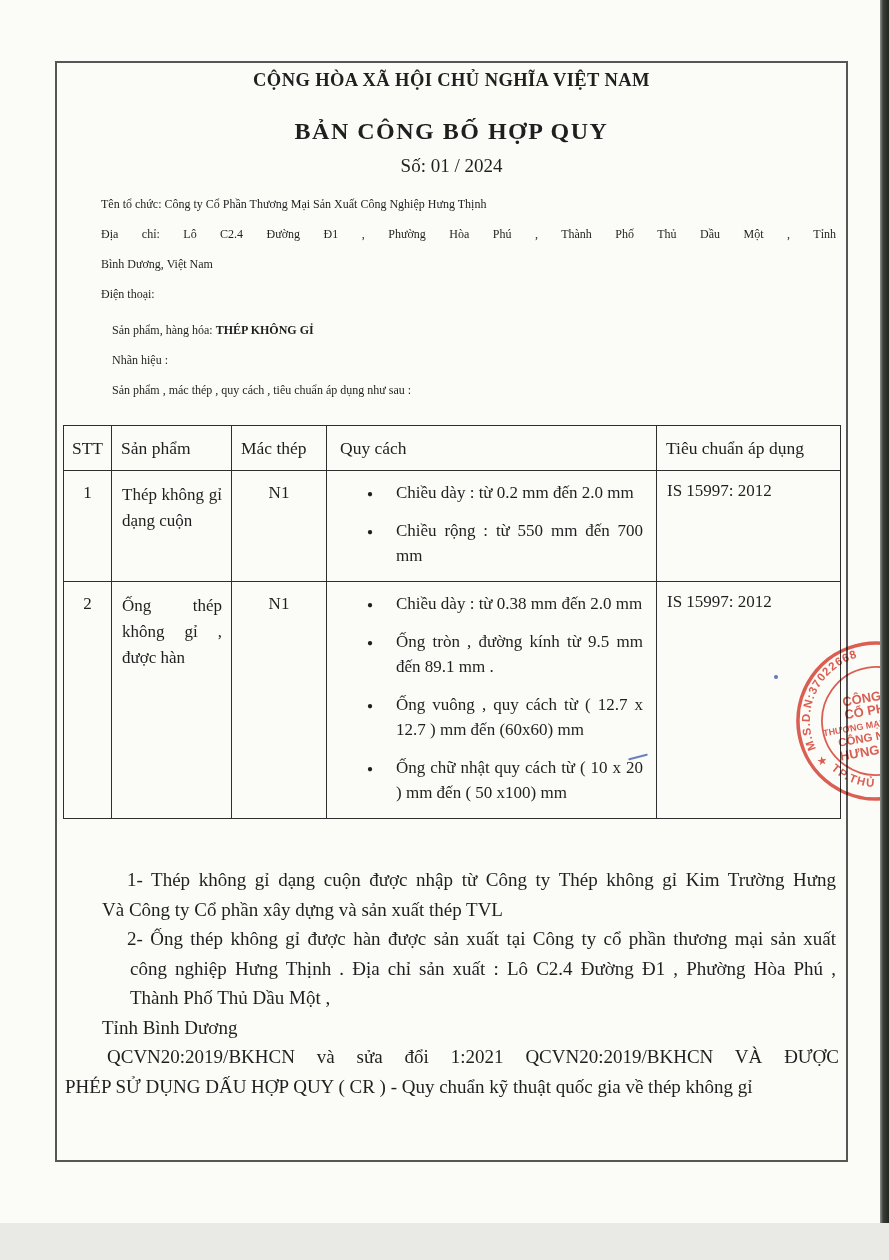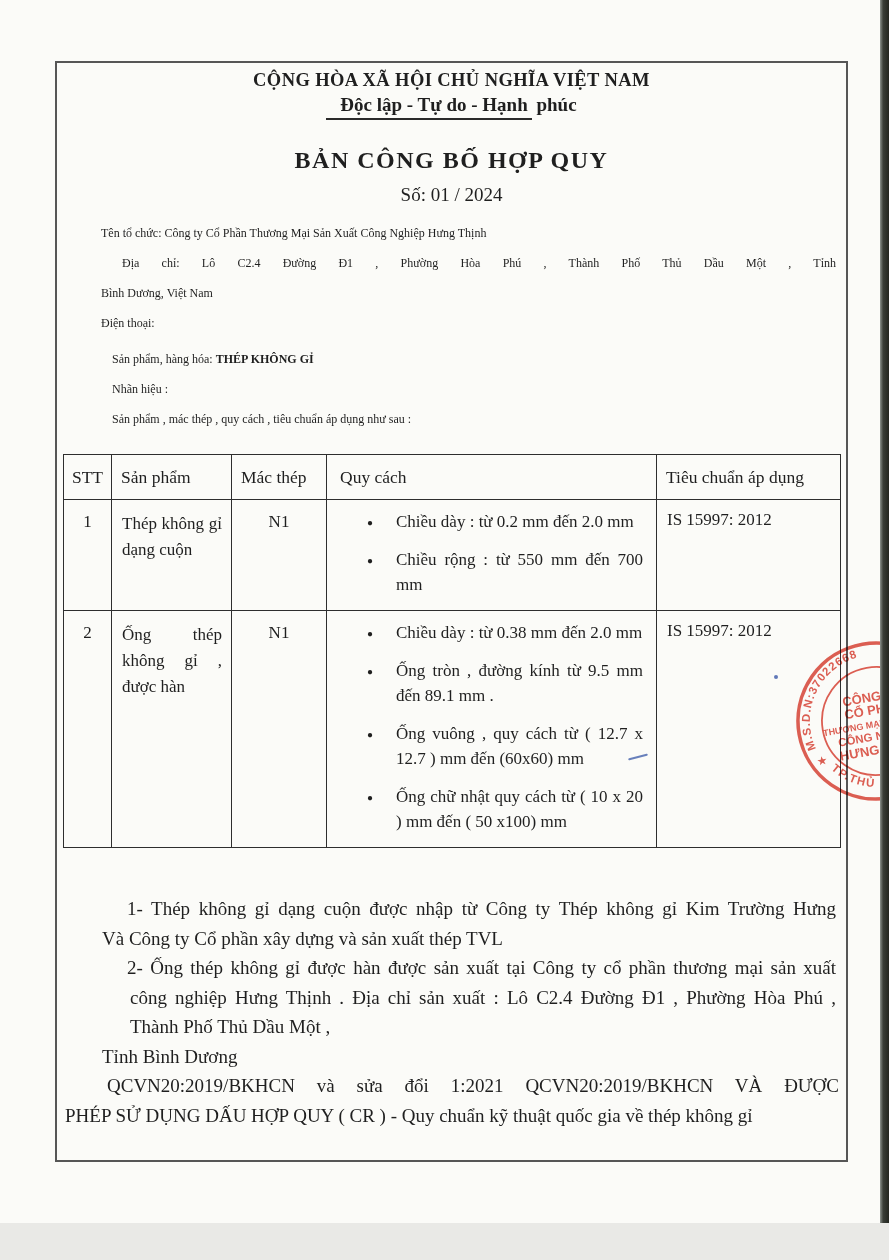--- a/index.html
+++ b/index.html
@@ -14,21 +14,21 @@
     border:2px solid #565656;
   }
   .center { text-align:center; }
   .nat-title { margin-top:7px; font-size:18.5px; font-weight:bold; letter-spacing:.4px; }
   .motto { margin-top:3px; font-size:19px; font-weight:bold; }
   .motto .ul { border-bottom:2px solid #2a2a2a; padding:0 4px 2px 14px; display:inline-block; }
   .doc-title { margin-top:27px; font-size:24px; font-weight:bold; letter-spacing:1.5px; }
   .doc-number { margin-top:10px; font-size:19px; }
 
   .info { margin:12px 10px 0 44px; font-size:12px; line-height:30px; }
-  .info .jl { text-align:justify; text-align-last:justify;margin-left:21px; }
+  .info .jl { text-align:justify; text-align-last:justify; }
   .info .nw { white-space:nowrap; }
   .product-group { margin-top:6px; padding-left:11px; }
   .bold { font-weight:bold; }
 
   table.spec-table {
     margin:20px 0 0 6px; border-collapse:collapse; table-layout:fixed;
     font-size:17px; width:777px;
   }
   .spec-table td, .spec-table th {
     border:1.6px solid #2e2e2e; vertical-align:top; font-weight:normal;
@@ -83,21 +83,20 @@
     background:#3a57a8; border-radius:50%; opacity:.8; z-index:3;
   }
 </style>
 </head>
 <body>
 
 <div class="page">
   <div class="frame">
 
     <div class="center nat-title">CỘNG HÒA XÃ HỘI CHỦ NGHĨA VIỆT NAM</div>
-    <div class="center motto"><span class="ul">Độc lập - Tự do - Hạnh</span> <span>phúc</span></div>
 
     <div class="center doc-title">BẢN CÔNG BỐ HỢP QUY</div>
     <div class="center doc-number">Số: 01 / 2024</div>
 
     <div class="info">
       <div class="nw">Tên tổ chức: Công ty Cổ Phần Thương Mại Sản Xuất Công Nghiệp Hưng Thịnh</div>
       <div class="jl">Địa chỉ: Lô C2.4 Đường Đ1 , Phường Hòa Phú , Thành Phố Thủ Dầu Một , Tỉnh</div>
       <div>Bình Dương, Việt Nam</div>
       <div>Điện thoại:</div>
       <div class="product-group">

